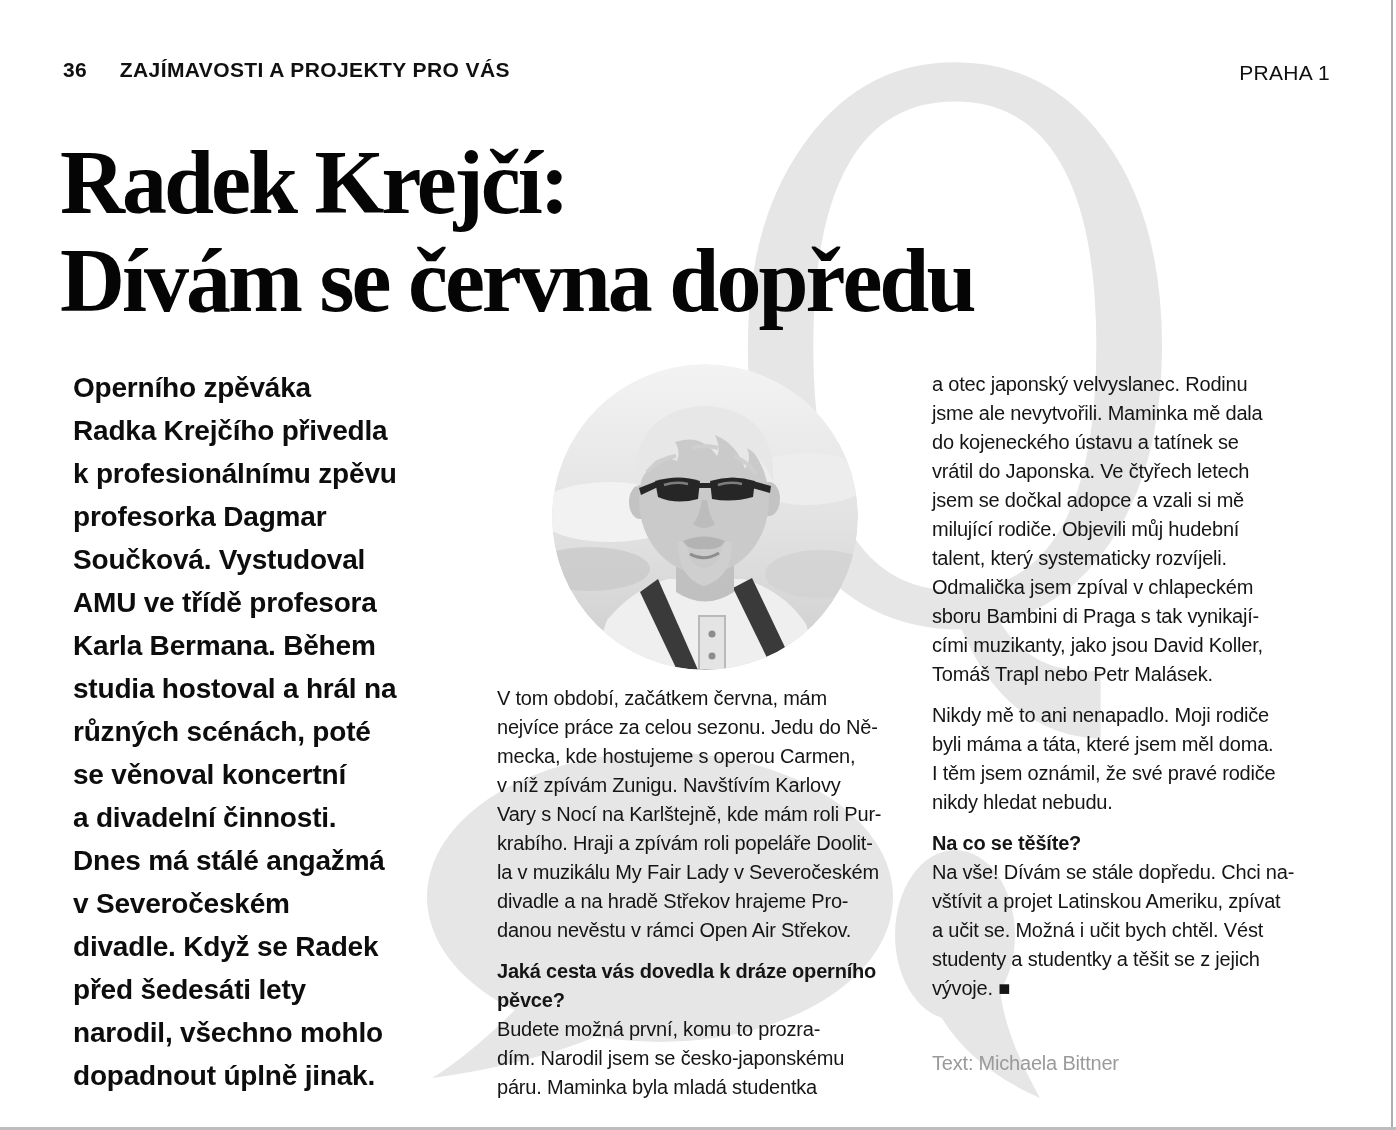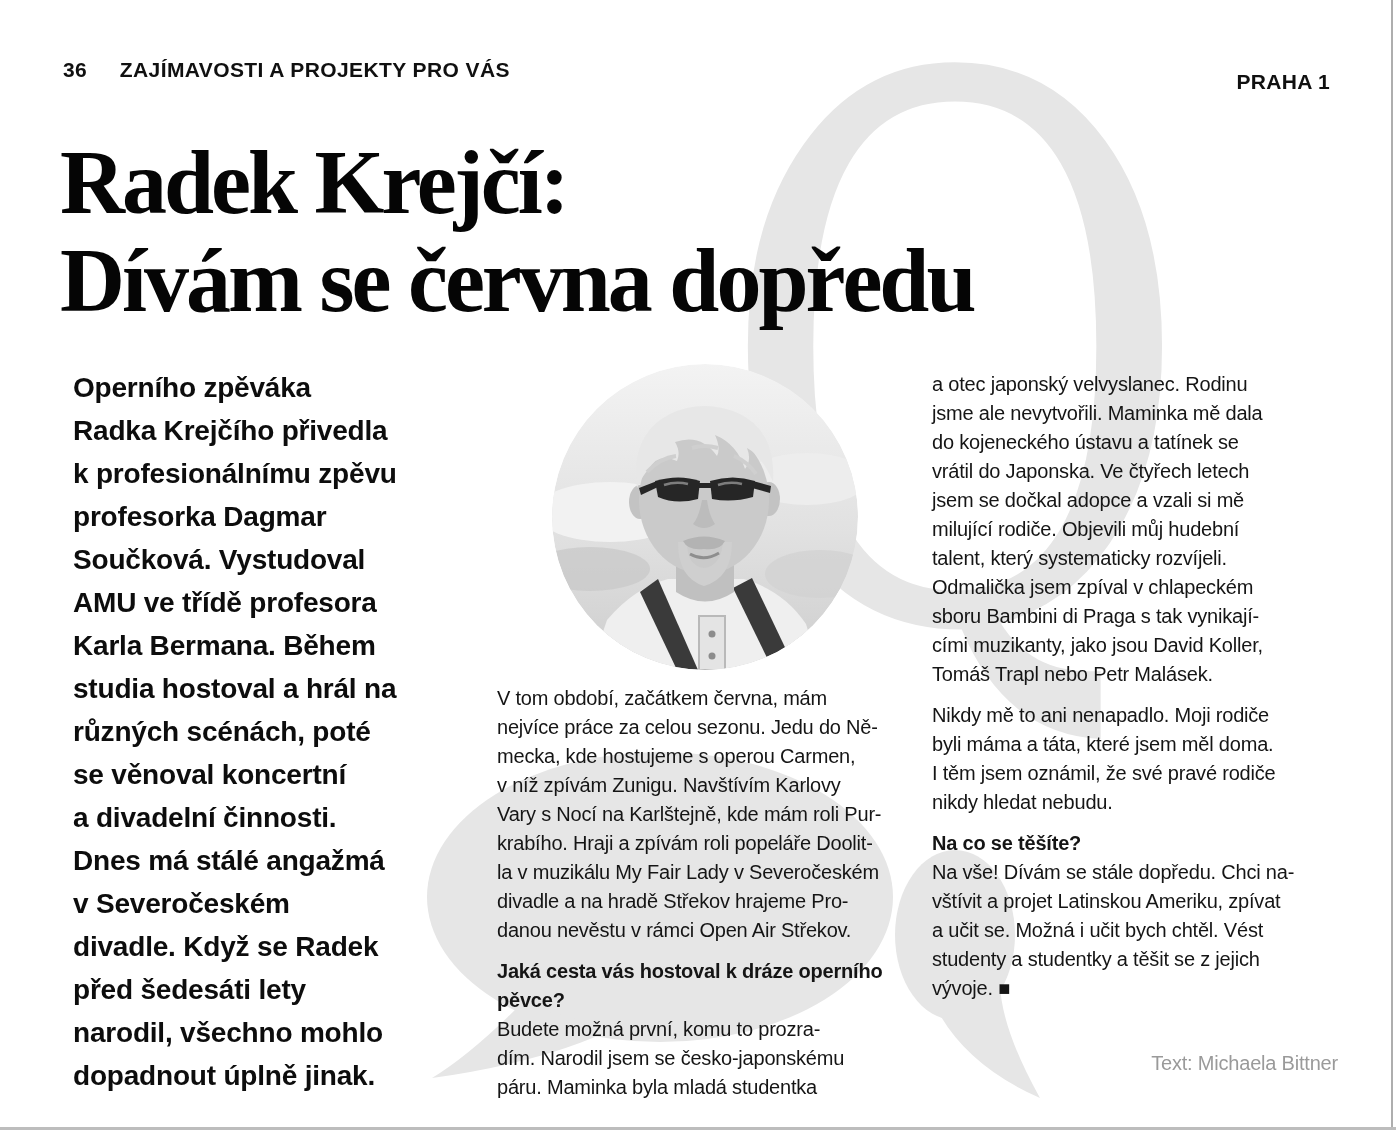--- a/index.html
+++ b/index.html
@@ -16,21 +16,21 @@
     font-size:750px; line-height:750px; color:#e6e6e6;
     transform:scaleX(0.78); transform-origin:left top;
     user-select:none;
   }
   .bubbles-svg { position:absolute; left:0; top:0; }
 
   
   .page-header { position:absolute; left:63px; right:66px; top:58px; height:30px; z-index:2; font-size:21px; color:#101010; }
   .page-number { font-weight:bold; margin-right:27px; letter-spacing:0.3px; }
   .section-title { font-weight:bold; letter-spacing:0.4px; }
-  .edition-label { position:absolute; right:0; top:12px; font-weight:bold; letter-spacing:0.3px; }
+  .edition-label { position:absolute; right:0; top:3px; font-weight:normal; letter-spacing:0.3px; }
 
   
   .article-title {
     position:absolute; left:60px; top:134px; z-index:2;
     font-family:Liberation Serif, serif; font-weight:bold;
     font-size:90px; line-height:98px; letter-spacing:-3px; color:#050505;
   }
 
   
   .intro-col {
@@ -46,21 +46,21 @@
   }
 
   
   .col { position:absolute; z-index:2; font-size:20px; line-height:29px; letter-spacing:-0.2px; color:#151515; }
   .col-middle { left:497px; top:684px; width:404px; }
   .col-right  { left:932px; top:370px; width:406px; }
   .qa-question { font-weight:bold; white-space:pre-line; }
   .qa-answer, .para { white-space:pre-line; }
   .block + .block { margin-top:12px; }
   .credits { margin-top:17px; color:#9a9a9a; white-space:pre-line; }
-  .credits div { line-height:29px;text-align:right; }
+  .credits div { line-height:29px; }
 
   
   .edge-right  { position:absolute; left:1391px; top:0; width:2px; height:1130px; background:#aeaeae; z-index:3; }
   .edge-bottom { position:absolute; left:0; top:1127px; width:1396px; height:3px; background:#bdbdbd; z-index:3; }
 </style>
 </head>
 <body>
 
 <div class="decor-layer">
   <div class="watermark-q">Q</div>
@@ -161,21 +161,21 @@
 nejvíce práce za celou sezonu. Jedu do Ně-
 mecka, kde hostujeme s operou Carmen,
 v níž zpívám Zunigu. Navštívím Karlovy
 Vary s Nocí na Karlštejně, kde mám roli Pur-
 krabího. Hraji a zpívám roli popeláře Doolit-
 la v muzikálu My Fair Lady v Severočeském
 divadle a na hradě Střekov hrajeme Pro-
 danou nevěstu v rámci Open Air Střekov.</div>
   </div>
   <div class="block">
-    <div class="qa-question">Jaká cesta vás hostoval k dráze operního
+    <div class="qa-question">Jaká cesta vás dovedla k dráze operního
 pěvce?</div>
     <div class="qa-answer">Budete možná první, komu to prozra-
 dím. Narodil jsem se česko-japonskému
 páru. Maminka byla mladá studentka</div>
   </div>
 </div>
 
 <div class="col col-right">
   <div class="block para">a otec japonský velvyslanec. Rodinu
 jsme ale nevytvořili. Maminka mě dala

